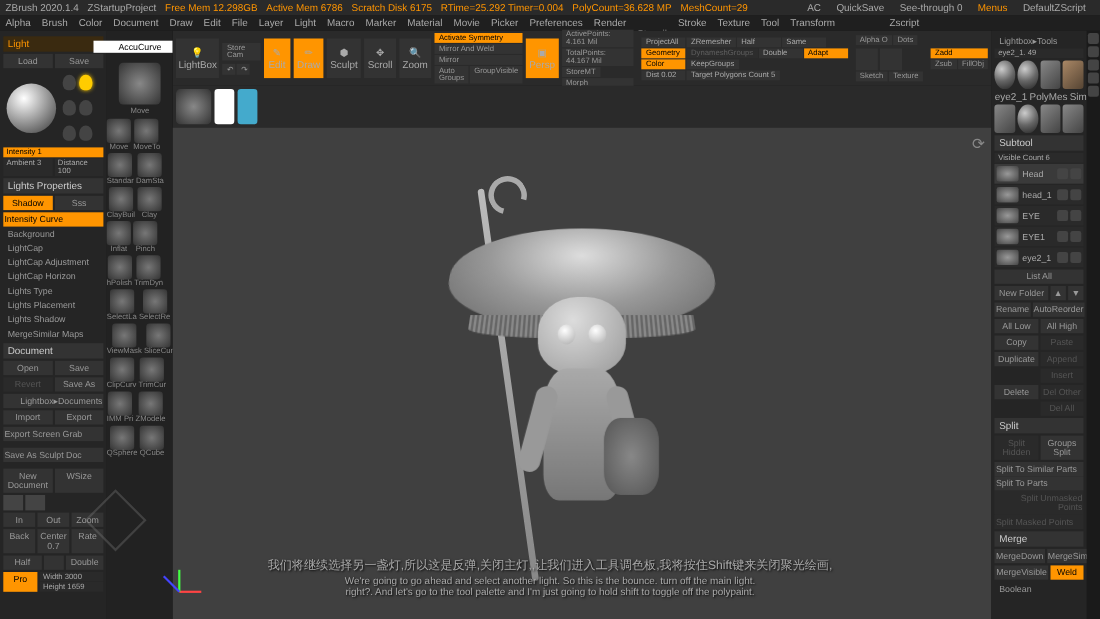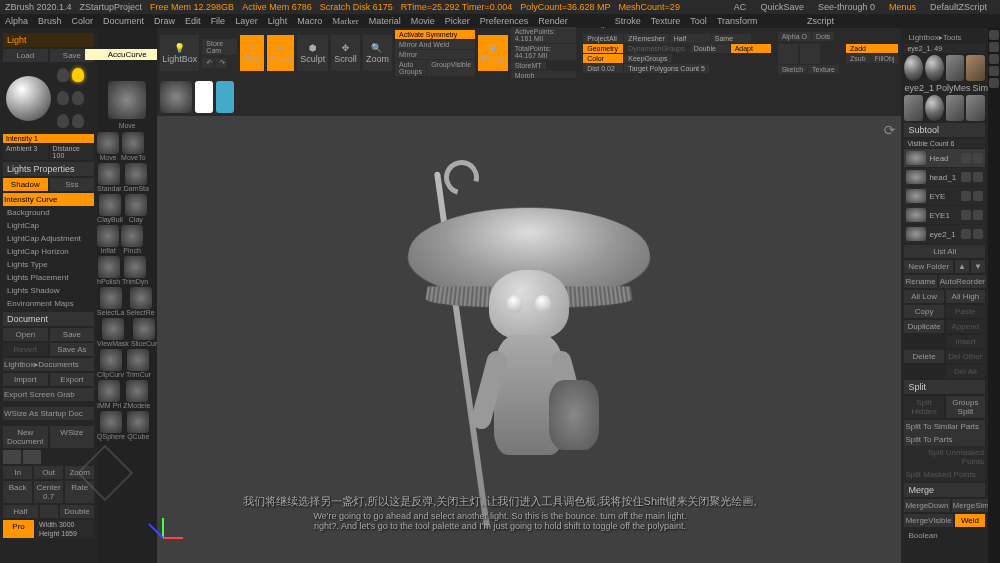--- a/index.html
+++ b/index.html
@@ -28,21 +28,21 @@
 .brush-lbl{font-size:7px;text-align:center;color:#888}
 .brush-pair{display:flex;gap:2px}
 .brush-sm{width:22px;height:22px;background:radial-gradient(circle,#777,#333);border-radius:3px}
 .center{flex:1;background:#1a1a1a;display:flex;flex-direction:column}
 .toolbar{height:50px;background:#2a2a2a;display:flex;align-items:center;padding:3px;gap:3px}
 .tool-btn{background:#333;padding:3px 5px;font-size:8px;color:#999;cursor:pointer;display:flex;flex-direction:column;align-items:center;gap:1px;min-width:24px;height:36px;justify-content:center}
 .tool-btn.orange-btn{background:#ff9500;color:#000}
 .tool-group{display:flex;flex-direction:column;gap:1px}
 .tool-sm{background:#333;padding:1px 4px;font-size:7px;color:#999;cursor:pointer}
 .tool-sm.orange-btn{background:#ff9500;color:#000}
-.accu{background:#fef9c3;color:#000;padding:1px 23px;font-size:8px;display:inline-block;margin:18px}
+.accu{background:#ffffff;color:#000;padding:1px 23px;font-size:8px;display:inline-block;margin:6px}
 .viewport{flex:1;background:#404040;position:relative;display:flex;align-items:center;justify-content:center}
 .character{position:relative;width:280px;height:400px}
 .mushroom-cap{position:absolute;top:60px;left:20px;width:240px;height:100px;background:radial-gradient(ellipse at 50% 30%,#ddd,#999,#666);border-radius:50% 50% 45% 45%;transform:perspective(300px) rotateX(25deg)}
 .mushroom-cap::after{content:"";position:absolute;bottom:-8px;left:10%;width:80%;height:20px;background:repeating-linear-gradient(90deg,#888,#888 2px,#666 2px,#666 4px);border-radius:0 0 40% 40%}
 .head{position:absolute;top:130px;left:100px;width:80px;height:70px;background:radial-gradient(circle at 40% 30%,#ddd,#999);border-radius:45% 45% 40% 40%}
 .eye{position:absolute;width:16px;height:18px;background:radial-gradient(circle at 40% 30%,#fff,#aaa);border-radius:50%}
 .eye.l{top:25px;left:18px}
 .eye.r{top:25px;right:18px}
 .body{position:absolute;top:195px;left:105px;width:70px;height:120px;background:linear-gradient(#aaa,#777);border-radius:30% 30% 20% 20%}
 .staff{position:absolute;top:30px;left:70px;width:6px;height:360px;background:linear-gradient(#bbb,#888);border-radius:3px;transform:rotate(-8deg)}
@@ -50,21 +50,21 @@
 .arm{position:absolute;top:210px;width:20px;height:80px;background:#999;border-radius:10px}
 .arm.l{left:90px;transform:rotate(15deg)}
 .arm.r{right:90px;transform:rotate(-15deg)}
 .bag{position:absolute;top:240px;right:70px;width:50px;height:70px;background:radial-gradient(#888,#555);border-radius:30%}
 .vp-corner{position:absolute;width:40px;height:40px}
 .vp-br{bottom:5px;left:5px}
 .axis{position:absolute;width:2px;height:20px;transform-origin:bottom}
 .axis.x{background:#f44;transform:rotate(90deg)}
 .axis.y{background:#4f4}
 .axis.z{background:#44f;transform:rotate(-45deg)}
-.subtitle{position:absolute;bottom:32px;left:50%;transform:translateX(-50%);text-align:center;font-size:12px;color:#fff;text-shadow:1px 1px 2px #000;width:80%}
+.subtitle{position:absolute;bottom:20px;left:50%;transform:translateX(-50%);text-align:center;font-size:12px;color:#fff;text-shadow:1px 1px 2px #000;width:80%}
 .subtitle .cn{font-size:11px;margin-bottom:2px}
 .right-panel{width:120px;background:#252525;padding:3px;overflow:hidden}
 .tool-thumb-row{display:flex;gap:2px;margin:2px 0}
 .tool-thumb{width:26px;height:26px;background:radial-gradient(circle at 35% 30%,#ccc,#666,#222);border-radius:50%;cursor:pointer}
 .tool-thumb.sq{border-radius:3px;background:linear-gradient(135deg,#888,#444)}
 .subtool-item{display:flex;align-items:center;gap:3px;padding:2px;background:#2a2a2a;margin:1px 0}
 .st-thumb{width:20px;height:14px;background:radial-gradient(#999,#444);border-radius:2px}
 .st-icons{margin-left:auto;display:flex;gap:2px}
 .st-ico{width:10px;height:10px;background:#444;border-radius:2px}
 .proj-panel{display:flex;flex-direction:column;gap:1px;margin-left:4px}
@@ -101,21 +101,21 @@
     <span style="cursor: pointer;">Alpha</span>
     <span style="cursor: pointer;">Brush</span>
     <span style="cursor: pointer;">Color</span>
     <span style="cursor: pointer;">Document</span>
     <span style="cursor: pointer;">Draw</span>
     <span style="cursor: pointer;">Edit</span>
     <span style="cursor: pointer;">File</span>
     <span style="cursor: pointer;">Layer</span>
     <span style="cursor: pointer;">Light</span>
     <span style="cursor: pointer;">Macro</span>
-    <span style="cursor: pointer; font-family: Liberation Serif, serif;">Marker</span>
+    <span style="cursor: pointer;">Marker</span>
     <span style="cursor: pointer;">Material</span>
     <span style="cursor: pointer;">Movie</span>
     <span style="cursor: pointer;">Picker</span>
     <span style="cursor: pointer;">Preferences</span>
     <span style="cursor: pointer;">Render</span>
     <span style="cursor: pointer; margin-top: 20px;">Stencil</span>
     <span style="cursor: pointer;">Stroke</span>
     <span style="cursor: pointer;">Texture</span>
     <span style="cursor: pointer;">Tool</span>
     <span style="cursor: pointer;">Transform</span>
@@ -162,38 +162,38 @@
     </div>
     <div class="btn" style="background:#ff9500;color:#000;text-align:left">Intensity Curve</div>
     <div>
         <div class="item">Background</div>
         <div class="item">LightCap</div>
         <div class="item">LightCap Adjustment</div>
         <div class="item">LightCap Horizon</div>
         <div class="item">Lights Type</div>
         <div class="item">Lights Placement</div>
         <div class="item">Lights Shadow</div>
-        <div class="item">Environment Maps</div>
+        <div class="item">MergeSimilar Maps</div>
       </div>
     <div class="section-hdr">Document</div>
     <div class="btn-row">
       <div class="btn">Open</div>
       <div class="btn">Save</div>
     </div>
     <div class="btn-row">
       <div class="btn" style="opacity:0.4">Revert</div>
       <div class="btn">Save As</div>
     </div>
-    <div class="btn" style="text-align:left">Lightbox▸Documents</div>
+    <div class="btn" style="text-align:right">Lightbox▸Documents</div>
     <div class="btn-row">
       <div class="btn">Import</div>
       <div class="btn">Export</div>
     </div>
     <div class="btn" style="text-align:left">Export Screen Grab</div>
-    <div class="btn" style="text-align:left;margin-top:6px">WSize As Startup Doc</div>
+    <div class="btn" style="text-align:left;margin-top:6px">Save As Sculpt Doc</div>
     <div class="btn-row" style="margin-top:6px">
       <div class="btn">New Document</div>
       <div class="btn">WSize</div>
     </div>
     <div class="btn-row">
       <div style="width:18px;height:14px;background:#444"></div>
       <div style="width:18px;height:14px;background:#444"></div>
     </div>
     <div class="btn-row">
       <div class="btn">In</div>

